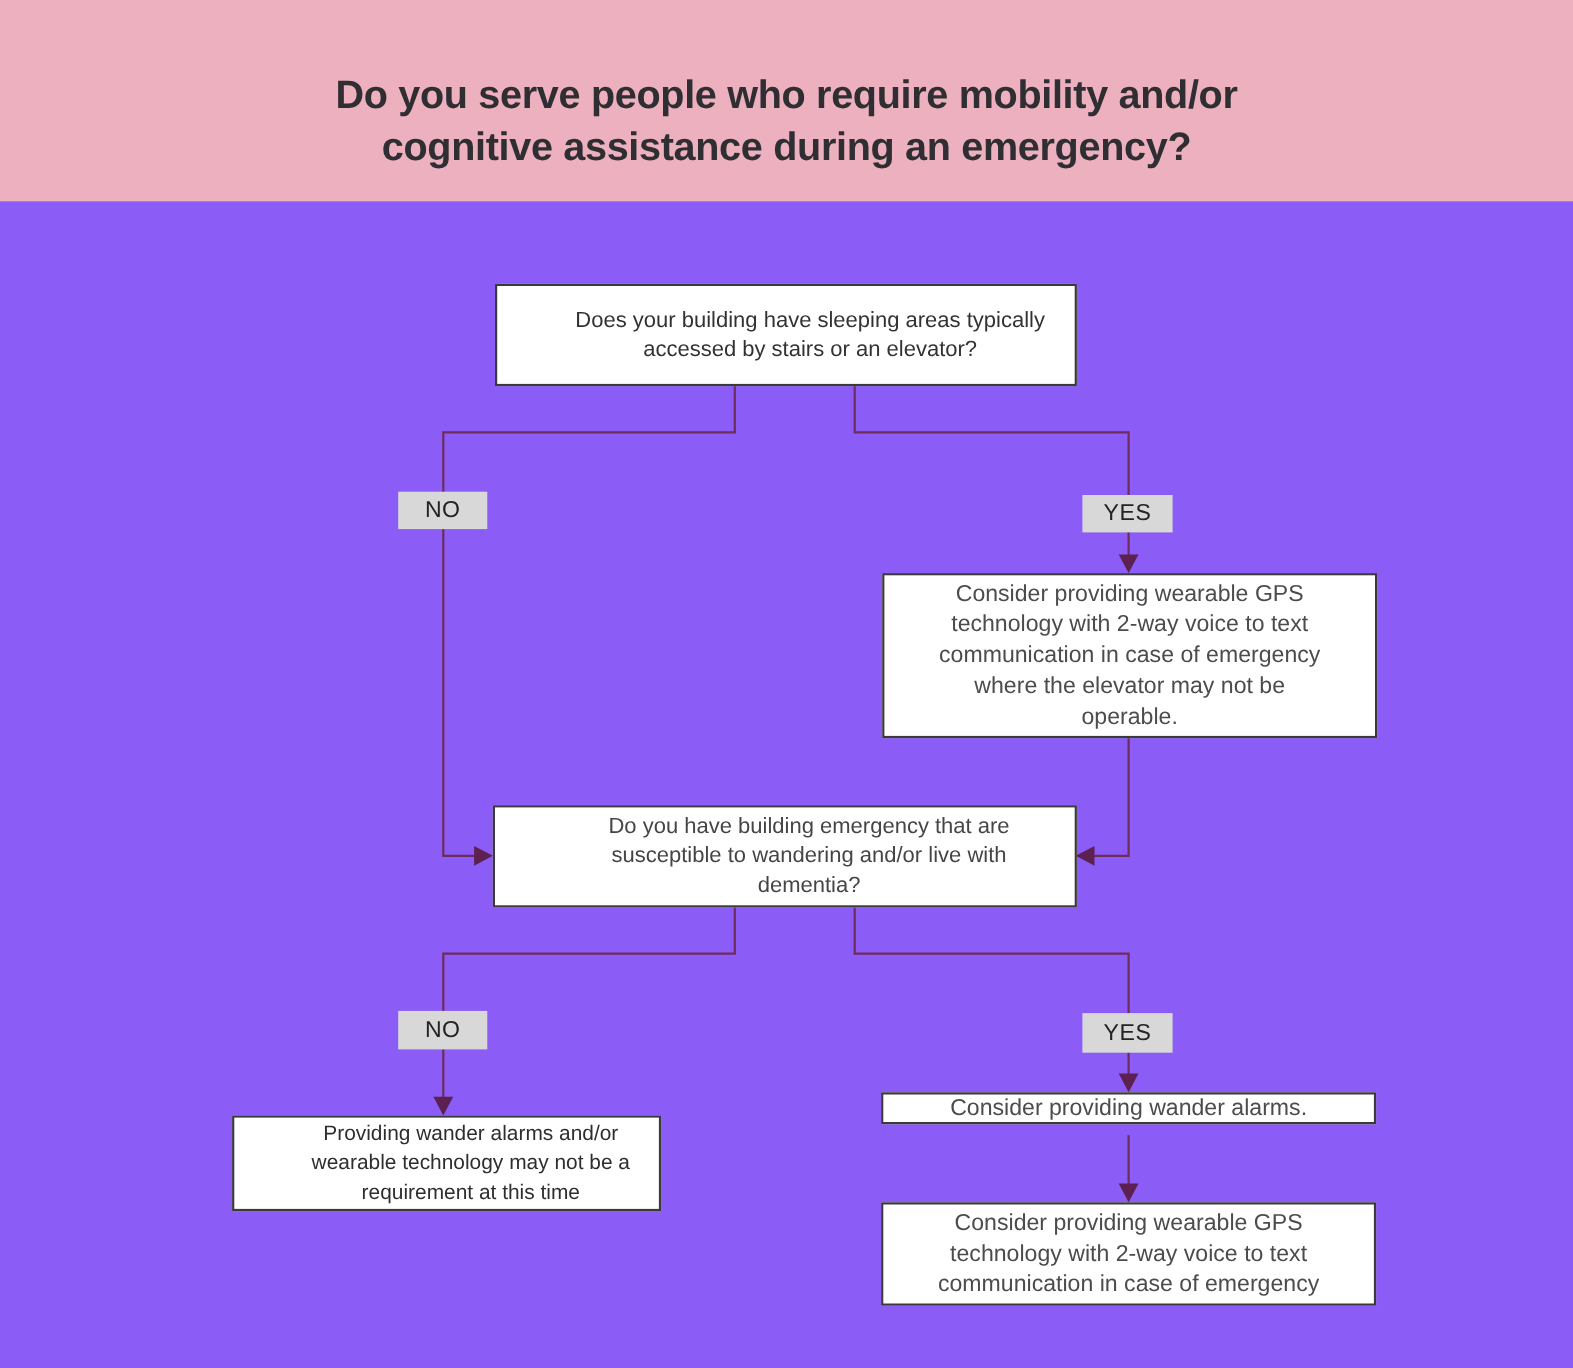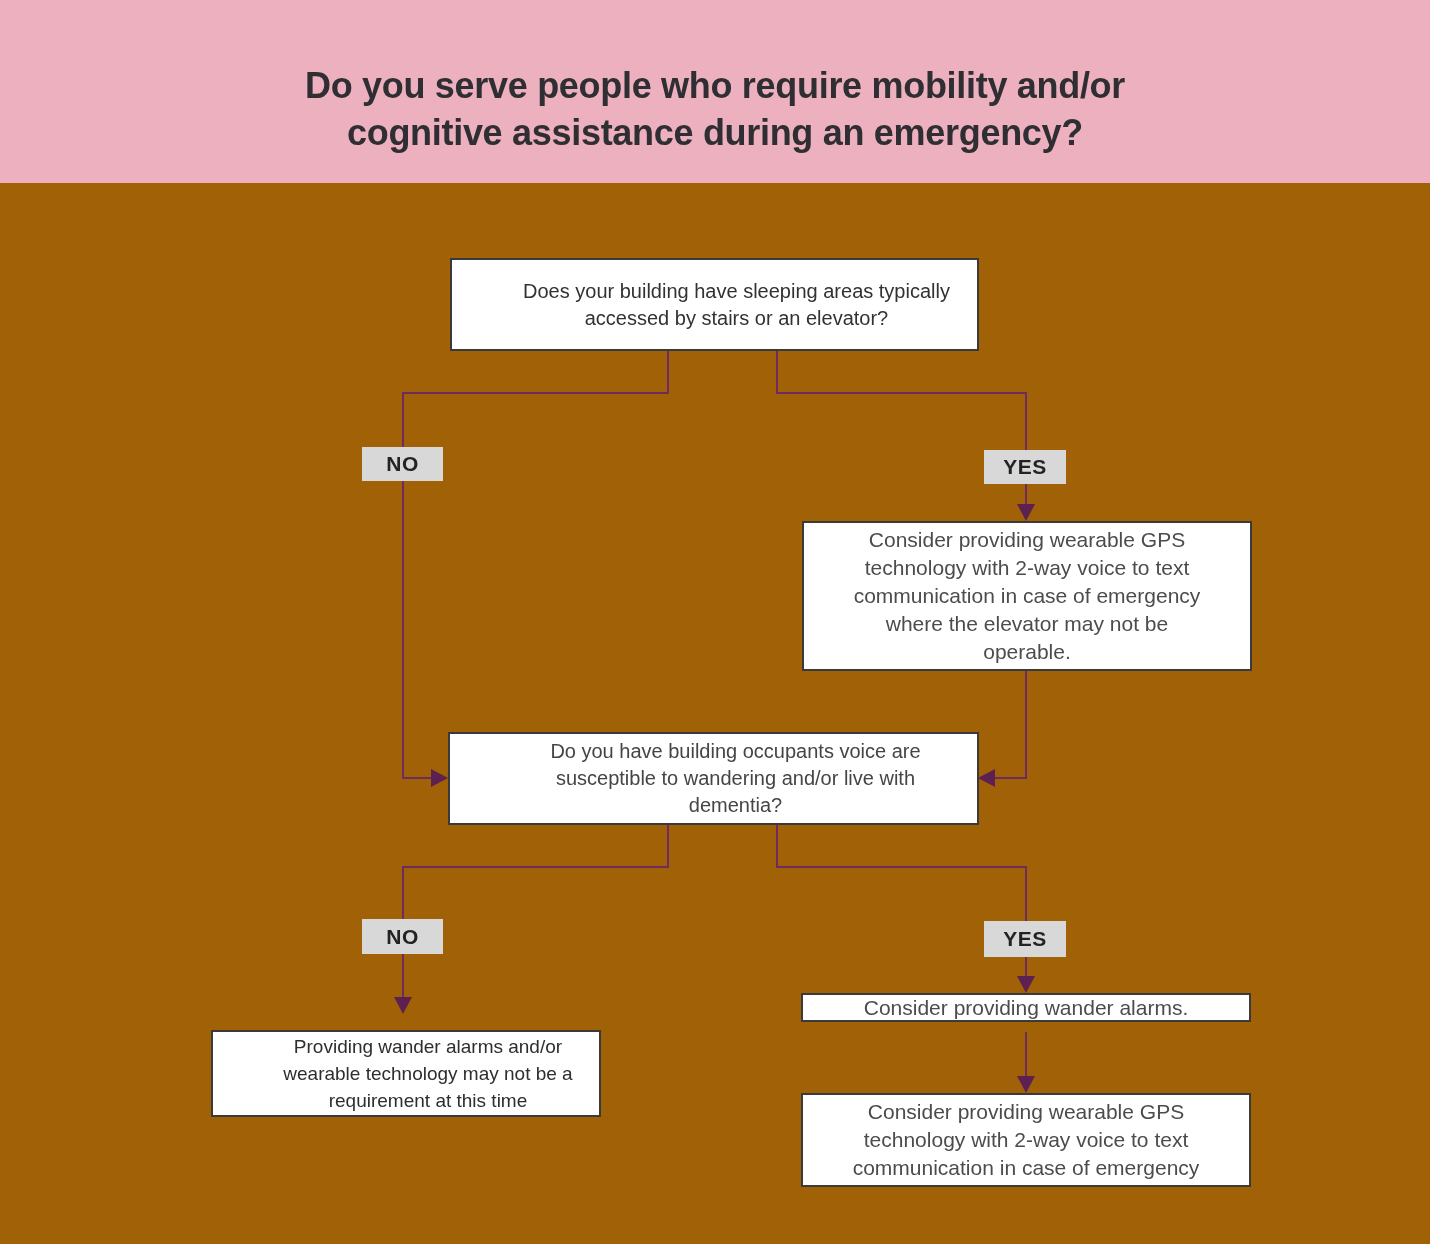--- a/index.html
+++ b/index.html
@@ -12,21 +12,21 @@
   }
   * { margin: 0; padding: 0; box-sizing: border-box; }
   body {
     font-family: "Liberation Sans", sans-serif;
     background: #ffffff;
   }
   .canvas {
     position: relative;
     width: 1430px;
     height: 1244px;
-    background: #a16207;
+    background: #8b5cf6;
     overflow: hidden;
   }
   .header {
     position: absolute;
     left: 0; top: 0;
     width: 1430px;
     height: 183px;
     background: var(--header-bg);
     display: flex;
     align-items: flex-start;
@@ -65,31 +65,31 @@
     align-items: center;
     justify-content: center;
     text-align: center;
     white-space: pre-line;
   }
   .node.question { font-size: 20px; line-height: 27px; color: #323235; padding-left: 44px; }
   .node.consider { font-size: 21px; line-height: 28px; color: #4c4c4f; }
   #node-q-sleeping   { left: 450px; top: 258px; width: 529px; height: 93px; }
   #node-gps-elevator { left: 802px; top: 521px; width: 450px; height: 150px; }
   #node-q-wandering  { left: 448px; top: 732px; width: 531px; height: 93px; color: #454548; }
-  #node-no-requirement { left: 211px; top: 1014px; width: 390px; height: 87px; font-size: 19px; line-height: 27px; color: #2e2e30; margin-top: 16px; }
+  #node-no-requirement { left: 211px; top: 1014px; width: 390px; height: 87px; font-size: 19px; line-height: 27px; color: #2e2e30; }
   #node-wander-alarms  { left: 801px; top: 993px; width: 450px; height: 29px; }
   #node-gps-emergency  { left: 801px; top: 1093px; width: 450px; height: 94px; }
   .branch-label {
     position: absolute;
     z-index: 2;
     background: var(--label-bg);
     display: flex;
     align-items: center;
     justify-content: center;
-    font-weight: 700;
+    font-weight: 400;
     font-size: 21px;
     letter-spacing: 0.5px;
     color: #232326;
     text-align: center;
   }
   #label-q1-no  { left: 362px; top: 447px; width: 81px; height: 34px; }
   #label-q1-yes { left: 984px; top: 450px; width: 82px; height: 34px; }
   #label-q2-no  { left: 362px; top: 919px; width: 81px; height: 35px; }
   #label-q2-yes { left: 984px; top: 921px; width: 82px; height: 36px; }
 </style>
@@ -130,21 +130,21 @@
   <div class="branch-label" id="label-q1-no">NO</div>
 
   <div class="branch-label" id="label-q1-yes">YES</div>
 
   <div class="node consider" id="node-gps-elevator">Consider providing wearable GPS
 technology with 2-way voice to text
 communication in case of emergency
 where the elevator may not be
 operable.</div>
 
-  <div class="node question" id="node-q-wandering">Do you have building occupants voice are
+  <div class="node question" id="node-q-wandering">Do you have building emergency that are
 susceptible to wandering and/or live with
 dementia?</div>
 
   <div class="branch-label" id="label-q2-no">NO</div>
 
   <div class="branch-label" id="label-q2-yes">YES</div>
 
   <div class="node question" id="node-no-requirement">Providing wander alarms and/or
 wearable technology may not be a
 requirement at this time</div>

